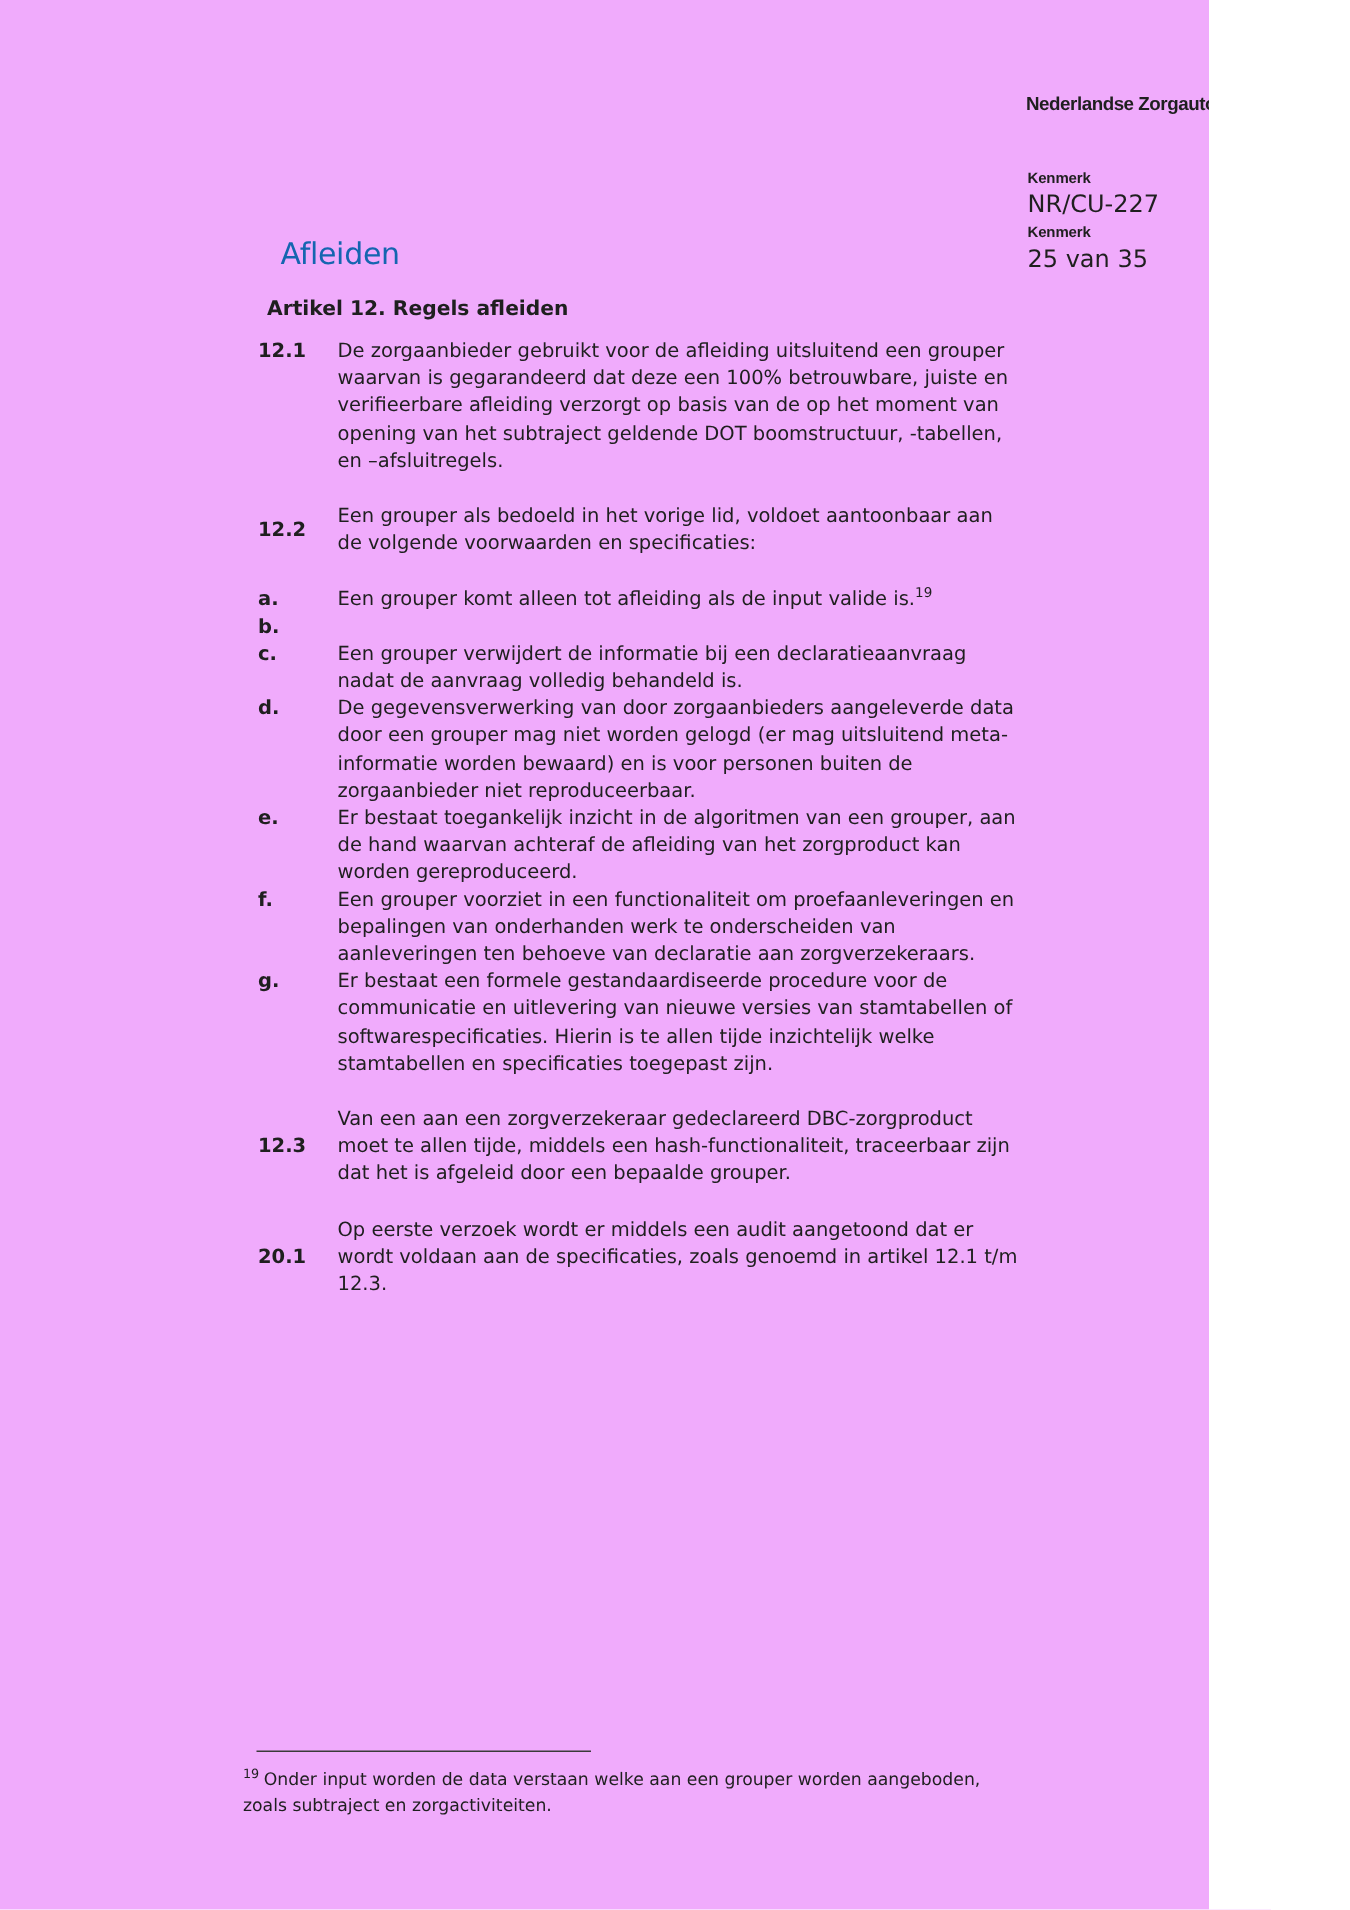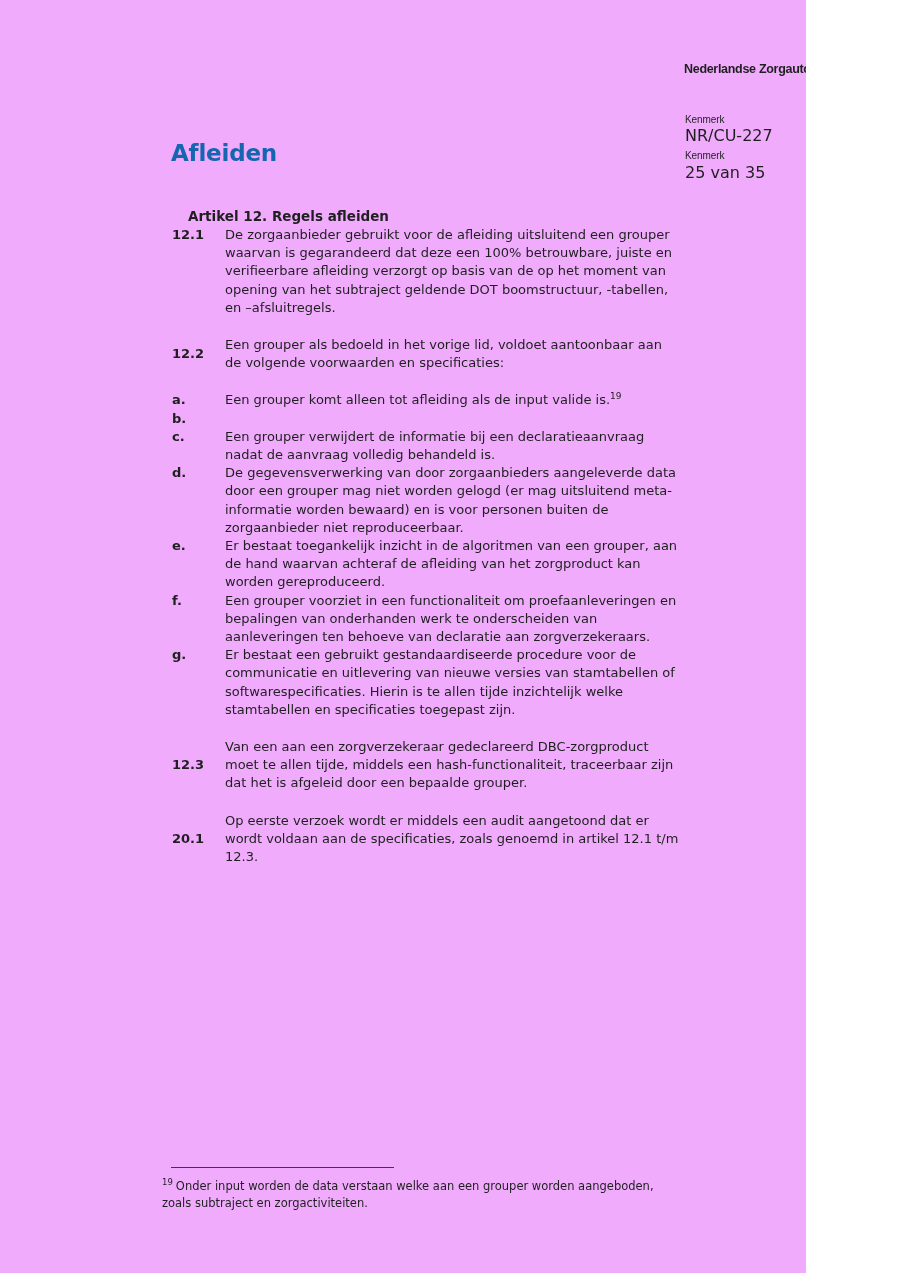--- a/index.html
+++ b/index.html
@@ -20,45 +20,45 @@
     font-size: 12.5px;
     font-weight: bold;
     letter-spacing: -0.3px;
     white-space: nowrap;
   }
   .hdr-label {
     position: absolute;
     left: 685px;
     font-family: "Liberation Sans", sans-serif;
     font-size: 10px;
-    font-weight: normal;
+    font-weight: bold;
     letter-spacing: -0.1px;
     white-space: nowrap;
   }
   .hdr-value {
     position: absolute;
     left: 685px;
     font-size: 16px;
     white-space: nowrap;
   }
 
   
   .title {
     position: absolute;
     left: 171px; top: 138px;
-    margin: 0;
-    font-size: 23px;
+    margin: 16px;
+    font-size: 20px;
     line-height: 30px;
-    font-weight: bold;
+    font-weight: normal;
     letter-spacing: -0.2px;
   }
   .article {
     position: absolute;
     left: 172px; top: 192px;
-    margin: 16px;
+    margin: 6px;
     font-size: 13.5px;
     line-height: 17px;
     font-weight: bold;
   }
 
   
   .content {
     position: absolute;
     left: 172px; top: 226px;
     width: 510px;
@@ -149,21 +149,21 @@
       <div class="txt">Er bestaat toegankelijk inzicht in de algoritmen van een grouper, aan de hand waarvan achteraf de afleiding van het zorgproduct kan worden gereproduceerd.</div>
     </div>
 
     <div class="row">
       <div class="num">f.</div>
       <div class="txt">Een grouper voorziet in een functionaliteit om proefaanleveringen en bepalingen van onderhanden werk te onderscheiden van aanleveringen ten behoeve van declaratie aan zorgverzekeraars.</div>
     </div>
 
     <div class="row">
       <div class="num">g.</div>
-      <div class="txt">Er bestaat een gebruikt gestandaardiseerde procedure voor de communicatie en uitlevering van nieuwe versies van stamtabellen of softwarespecificaties. Hierin is te allen tijde inzichtelijk welke stamtabellen en specificaties toegepast zijn.</div>
+      <div class="txt">Er bestaat een formele gestandaardiseerde procedure voor de communicatie en uitlevering van nieuwe versies van stamtabellen of softwarespecificaties. Hierin is te allen tijde inzichtelijk welke stamtabellen en specificaties toegepast zijn.</div>
     </div>
 
     <div class="row gap">
       <div class="num">12.3</div>
       <div class="txt">Van een aan een zorgverzekeraar gedeclareerd DBC-zorgproduct moet te allen tijde, middels een hash-functionaliteit, traceerbaar zijn dat het is afgeleid door een bepaalde grouper.</div>
     </div>
 
     <div class="row gap">
       <div class="num">20.1</div>
       <div class="txt">Op eerste verzoek wordt er middels een audit aangetoond dat er wordt voldaan aan de specificaties, zoals genoemd in artikel 12.1 t/m 12.3.</div>

